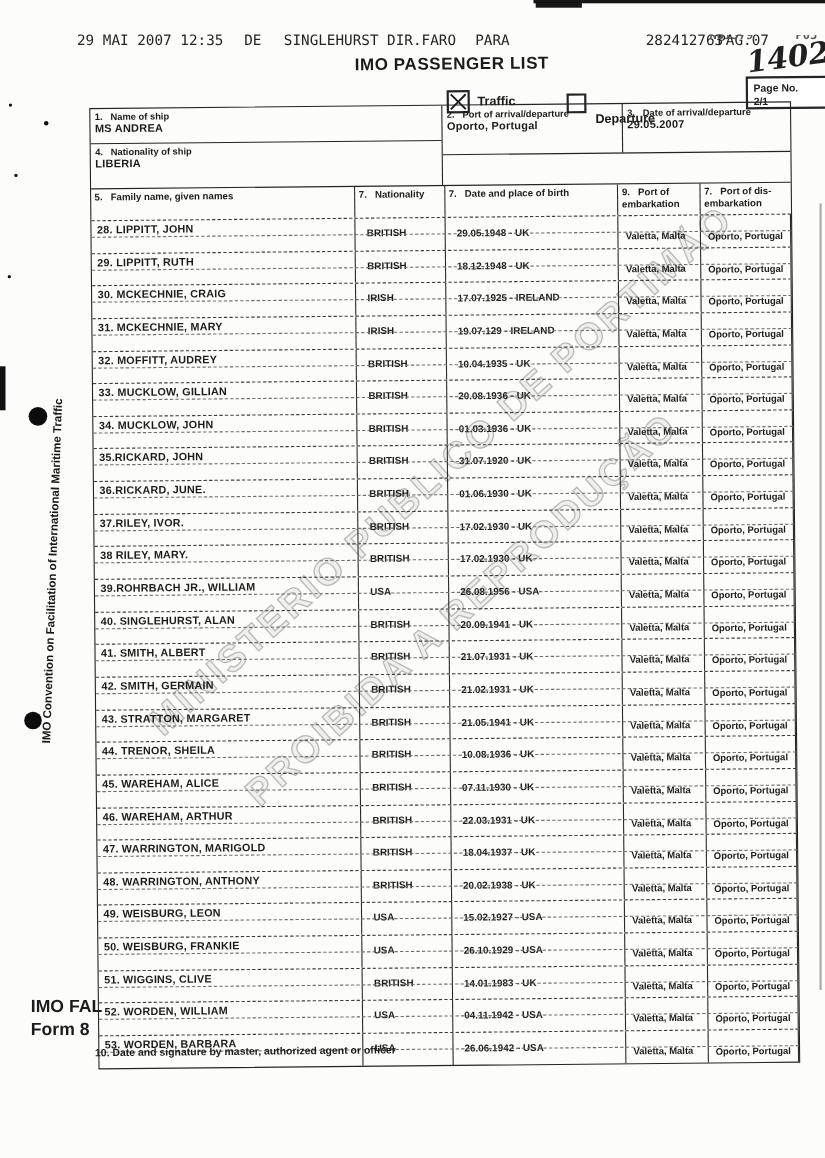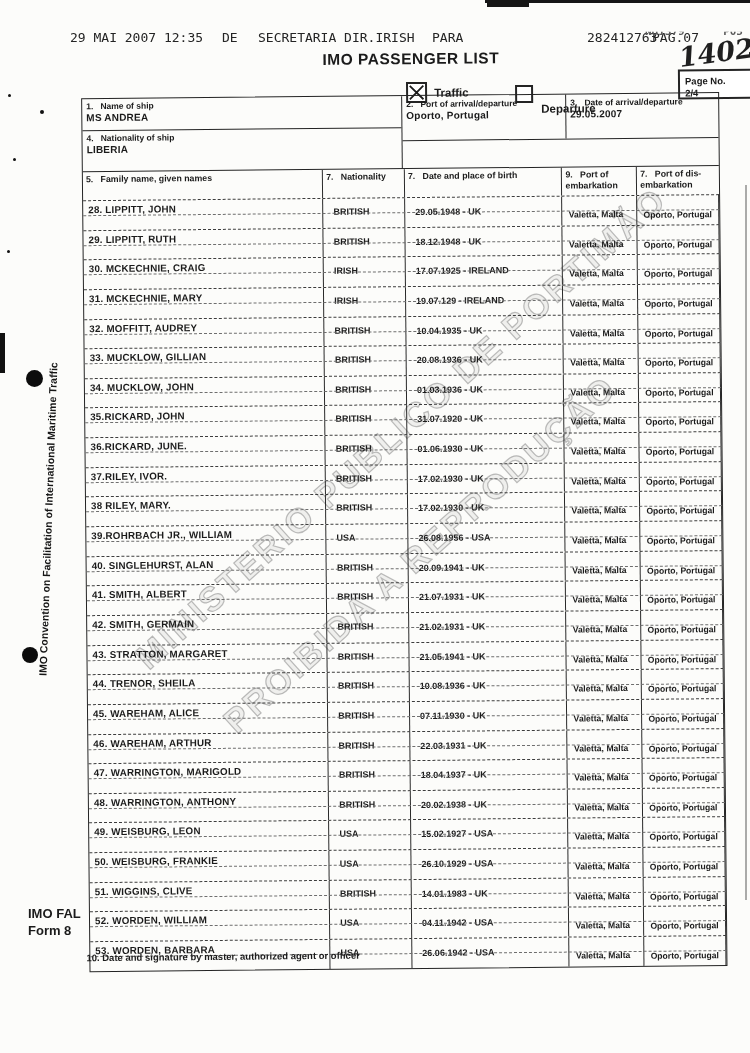--- a/index.html
+++ b/index.html
@@ -74,32 +74,32 @@
   .rowline{position:absolute;left:0;right:0;top:14px;border-top:1px dashed #6e6e6e;pointer-events:none;}
   .footnote{position:absolute;left:82px;top:949px;font-size:9.5px;font-weight:600;}
   
   .sidecap{position:absolute;left:-118px;top:513px;width:332px;text-align:center;
     transform:rotate(-88deg);font-size:10.5px;font-weight:600;color:#161616;}
   .punch{position:absolute;border-radius:50%;background:#0c0c0c;}
   .punch1{left:26px;top:370px;width:17px;height:17px;}
   .punch2{left:22px;top:647px;width:16px;height:16px;}
   .edgebar{position:absolute;left:0;top:333px;width:5px;height:40px;background:#111;}
   .edgeline{position:absolute;left:745px;top:185px;width:2px;height:715px;background:rgba(70,70,70,.45);}
-  .formid{position:absolute;left:28px;top:906px;font-size:13px;font-weight:bold;line-height:1.3;}
+  .formid{position:absolute;left:28px;top:906px;font-size:16px;font-weight:bold;line-height:1.3;}
   .speck{position:absolute;background:#111;border-radius:50%;}
 </style>
 </head>
 <body>
 
 <div class="topstrip"></div>
 <div class="topblob"></div>
 <div class="faxline">
   <span class="fx-dt">29 MAI 2007  12:35</span>
   <span class="fx-de">DE</span>
-  <span class="fx-sender">SECRETARIA DIR.IRISH</span>
+  <span class="fx-sender">SINGLEHURST DIR.FARO</span>
   <span class="fx-para">PARA</span>
   <span class="fx-num">282412763</span>
   <span class="fx-pag">PAG.07</span>
 </div>
 <div class="cutoff">
   <span class="cut1">NU1379</span>
   <span class="cut2">P05</span>
 </div>
 
 <div class="wm wm1">MINISTERIO PUBLICO DE PORTIMÃO</div>
@@ -118,21 +118,21 @@
 <div class="speck" style="left:40px;top:110px;width:4px;height:4px;"></div>
 <div class="speck" style="left:13px;top:158px;width:3px;height:3px;"></div>
 <div class="speck" style="left:7px;top:250px;width:3px;height:3px;"></div>
 
 <div class="form">
   <div class="title">IMO PASSENGER LIST</div>
   <div class="handwritten">1402</div>
 
   <div class="pagebox">
     <span class="pb-l">Page No.</span>
-    <span class="pb-v">2/4</span>
+    <span class="pb-v">2/1</span>
   </div>
 
   <div class="cb cb-arr">
     <svg viewBox="0 0 20 20">
       <path d="M2 2 L18 18 M18 2 L2 18" stroke="#1b1b1b" stroke-width="2.1" fill="none"></path>
     </svg>
   </div>
   <span class="cb-lbl lbl-arr">Traffic</span>
   <div class="cb cb-dep"></div>
   <span class="cb-lbl lbl-dep">Departure</span>

